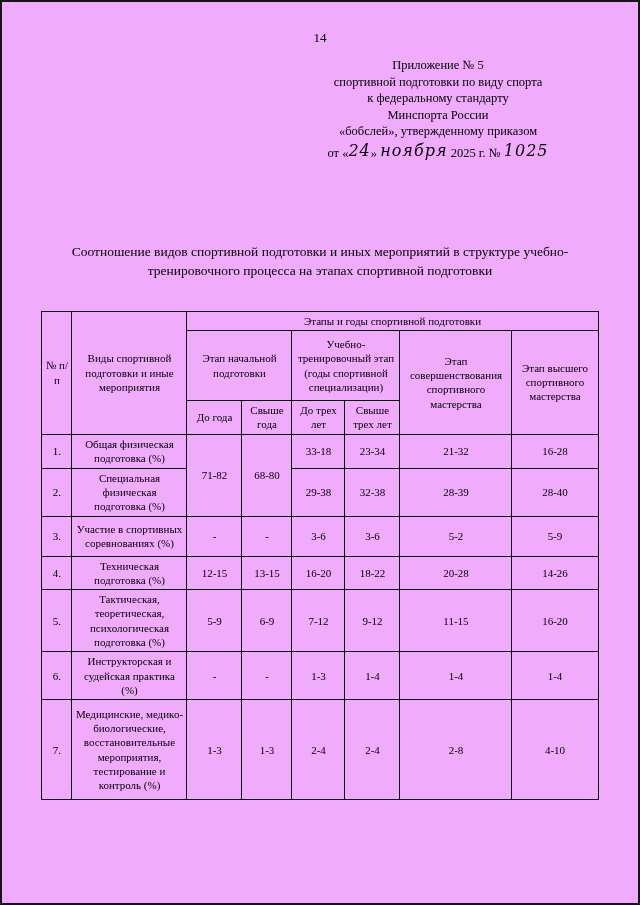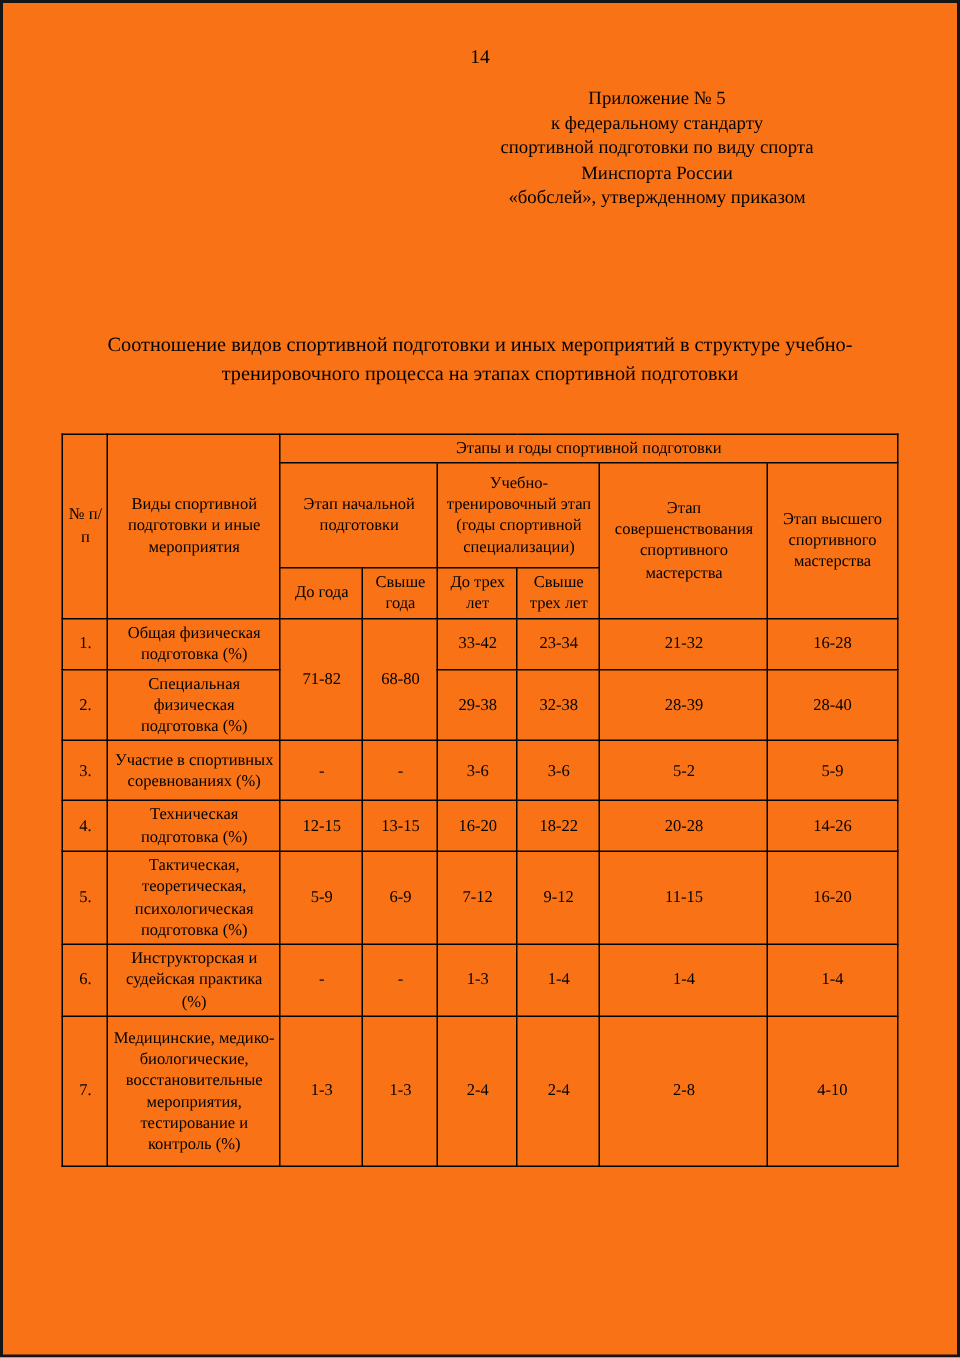--- a/index.html
+++ b/index.html
@@ -4,21 +4,21 @@
 <style>
   * { box-sizing: border-box; margin: 0; padding: 0; }
   html, body { background: #ffffff; }
   body {
     width: 640px; height: 905px;
     font-family: "Liberation Serif", serif;
     color: #000;
   }
   .page {
     width: 640px; height: 905px;
-    background: #f97316;
+    background: #f0abfc;
     border: 2px solid #151515;
     overflow: hidden;
     position: relative;
   }
   .page-number {
     text-align: center;
     margin-top: 28px;
     font-size: 13px;
   }
   .appendix {
@@ -73,24 +73,27 @@
 </style>
 </head>
 <body>
 
 <div class="page">
 
   <div class="page-number">14</div>
 
   <div class="appendix">
     <div>Приложение № 5</div>
+    <div>спортивной подготовки по виду спорта</div>
     <div>к федеральному стандарту</div>
-    <div>спортивной подготовки по виду спорта</div>
     <div>Минспорта России</div>
     <div>«бобслей», утвержденному приказом</div>
+    <div class="date-line">
+      <span>от «</span><span class="hw">24</span><span>» </span><span class="hw">ноября</span><span> 2025 г. № </span><span class="hw">1025</span>
+    </div>
   </div>
 
   <div class="title">Соотношение видов спортивной подготовки и иных мероприятий в структуре учебно-тренировочного процесса на этапах спортивной подготовки</div>
 
   <table class="main-table">
     <colgroup>
       <col style="width:30px">
         <col style="width:115px">
         <col style="width:55px">
         <col style="width:50px">
@@ -116,21 +119,21 @@
         <td>Свыше года</td>
         <td>До трех лет</td>
         <td>Свыше трех лет</td>
       </tr>
 
       <tr class="r1">
         <td>1.</td>
         <td>Общая физическая подготовка (%)</td>
         <td rowspan="2">71-82</td>
         <td rowspan="2">68-80</td>
-        <td>33-42</td>
+        <td>33-18</td>
         <td>23-34</td>
         <td>21-32</td>
         <td>16-28</td>
       </tr>
       <tr class="r2">
         <td>2.</td>
         <td>Специальная физическая подготовка (%)</td>
         <td>29-38</td>
         <td>32-38</td>
         <td>28-39</td>

